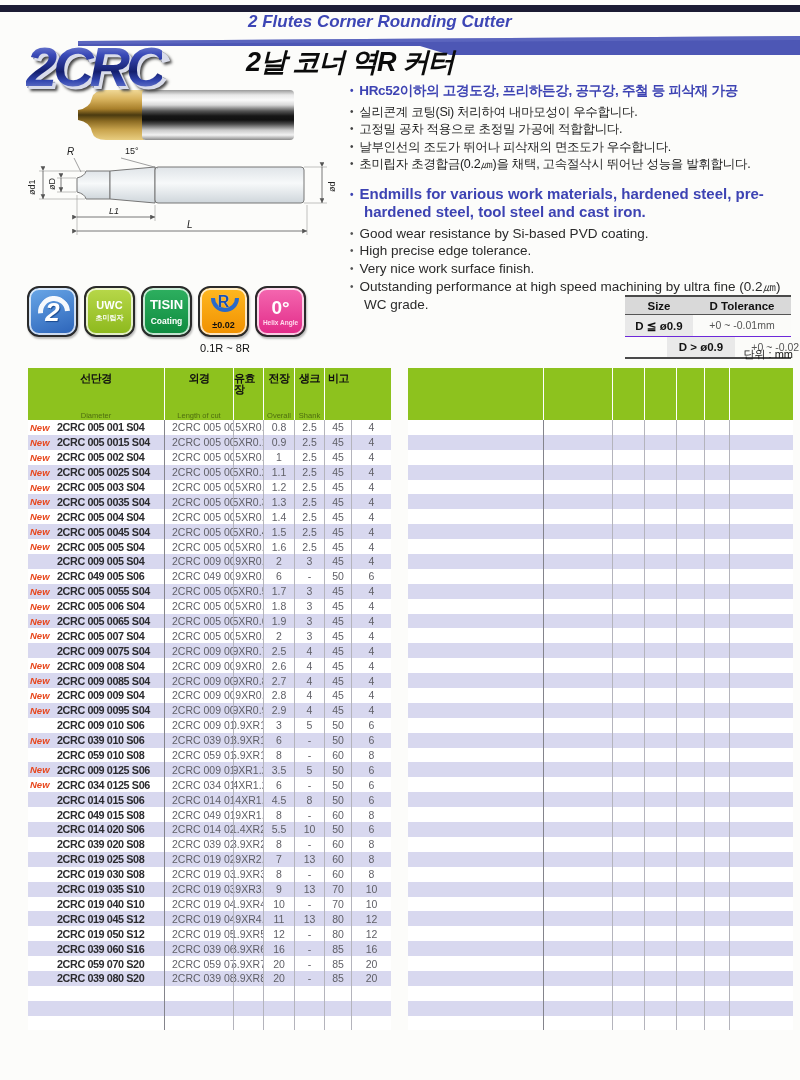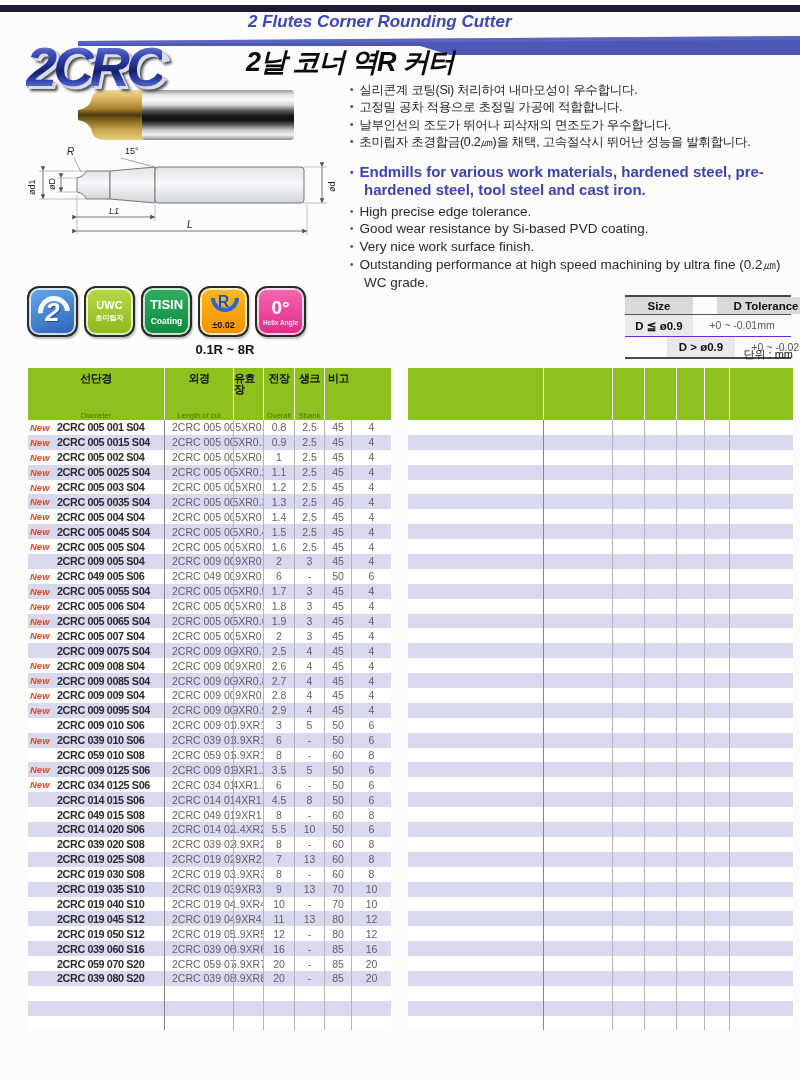--- a/index.html
+++ b/index.html
@@ -55,27 +55,27 @@
   .b-tisin .blabel { font-size:13px; }
   .b-tisin .bsub { font-size:8.5px; margin-top:5px; }
   .b-radius { background:linear-gradient(180deg,#ffb820,#f09000); }
   .b-radius .blabel { font-size:16px; color:#1a50b0; text-shadow:0 0 1px #fff; z-index:3;}
   .u-arc { position:absolute; top:10px; left:11px; width:28px; height:14px; border:4.5px solid #2a6ac8;
            border-top:none; border-radius:0 0 14px 14px; z-index:2;}
   .b-radius .bsub { font-size:9px; color:#111; margin-top:10px; }
   .b-helix { background:linear-gradient(180deg,#f468b0,#e22a88); }
   .b-helix .blabel { font-size:19px; }
   .b-helix .bsub { font-size:6.5px; margin-top:2px; color:#ffd9ec; }
-  .range-note { position:absolute; left:186px; top:342px; width:78px; text-align:center; font-size:13px; font-weight:bold; color:#111; }
+  .range-note { position:absolute; left:186px; top:342px; width:78px; text-align:center; font-size:11px; font-weight:normal; color:#111; }
 
   
   .tol { position:absolute; left:625px; top:295px; width:166px; border-top:2px solid #4a4a4a; border-bottom:2px solid #4a4a4a; }
   .tol .trow2 { display:grid; grid-template-columns:68px 98px; }
   .tol .h { background:#d9d9d9; font-weight:bold; font-size:11.5px; color:#111; text-align:center; padding:3px 0 2px; }
-  .tol .hr { border-bottom:1.5px solid #555;gap:24px; }
+  .tol .hr { border-bottom:1.5px solid #555; }
   .tol .rr + .rr { border-top:1px solid #6d28d9;padding-left:42px; }
   .tol .sz { background:#e9e9e9; font-weight:bold; font-size:11.5px; color:#111; text-align:center; padding:3.5px 0; }
   .tol .tv { background:#fbfbf9; font-size:10.5px; color:#555; text-align:center; padding:4px 0; }
   .unit-note { position:absolute; left:645px; top:347px; width:148px; text-align:right; font-size:11px; color:#111; }
 
   
   .spec { position:absolute; top:368px; }
   .spec-left { left:28px; width:363px; }
   .spec-right { left:408px; width:385px; }
   .ghead { display:grid; height:52px; background:#8dc21e; }
@@ -190,31 +190,32 @@
     <line x1="130" y1="68" x2="130" y2="84" stroke="#999" stroke-width="0.6"></line>
     <line x1="52" y1="80" x2="130" y2="80" stroke="#555" stroke-width="0.8" marker-start="url(#ah)" marker-end="url(#ah)"></line>
     <text x="84" y="77" font-size="9" font-style="italic">L1</text>
 
     <line x1="282" y1="68" x2="282" y2="98" stroke="#999" stroke-width="0.6"></line>
     <line x1="52" y1="94" x2="282" y2="94" stroke="#555" stroke-width="0.8" marker-start="url(#ah)" marker-end="url(#ah)"></line>
     <text x="162" y="91" font-size="10" font-style="italic">L</text>
   </svg>
 
   <div class="features">
+    <div class="feat-head-ko fitem"><span class="bdot">•</span><span>HRc52이하의 고경도강, 프리하든강, 공구강, 주철 등 피삭재 가공</span></div>
     <div id="koItems">
         <div class="fitem fi-ko"><span class="bdot" style="color: rgb(68, 68, 68);">•</span><span>실리콘계 코팅(Si) 처리하여 내마모성이 우수합니다.</span></div>
         <div class="fitem fi-ko"><span class="bdot" style="color: rgb(68, 68, 68);">•</span><span>고정밀 공차 적용으로 초정밀 가공에 적합합니다.</span></div>
         <div class="fitem fi-ko"><span class="bdot" style="color: rgb(68, 68, 68);">•</span><span>날부인선의 조도가 뛰어나 피삭재의 면조도가 우수합니다.</span></div>
         <div class="fitem fi-ko"><span class="bdot" style="color: rgb(68, 68, 68);">•</span><span>초미립자 초경합금(0.2㎛)을 채택, 고속절삭시 뛰어난 성능을 발휘합니다.</span></div>
       </div>
     <div class="en-block">
       <div class="feat-head-en fitem"><span class="bdot">•</span><span>Endmills for various work materials, hardened steel, pre-hardened steel, tool steel and cast iron.</span></div>
       <div id="enItems">
+          <div class="fitem fi-en"><span class="bdot" style="color: rgb(85, 85, 85);">•</span><span>Good wear resistance by Si-based PVD coating.</span></div>
           <div class="fitem fi-en"><span class="bdot" style="color: rgb(85, 85, 85);">•</span><span>High precise edge tolerance.</span></div>
-          <div class="fitem fi-en"><span class="bdot" style="color: rgb(85, 85, 85);">•</span><span>Good wear resistance by Si-based PVD coating.</span></div>
           <div class="fitem fi-en"><span class="bdot" style="color: rgb(85, 85, 85);">•</span><span>Very nice work surface finish.</span></div>
           <div class="fitem fi-en"><span class="bdot" style="color: rgb(85, 85, 85);">•</span><span>Outstanding performance at high speed machining by ultra fine (0.2㎛) WC grade.</span></div>
         </div>
     </div>
   </div>
 
   <div class="badges">
     <div class="badge b-flutes">
       <span class="swoosh"></span>
       <span class="blabel">2</span>

